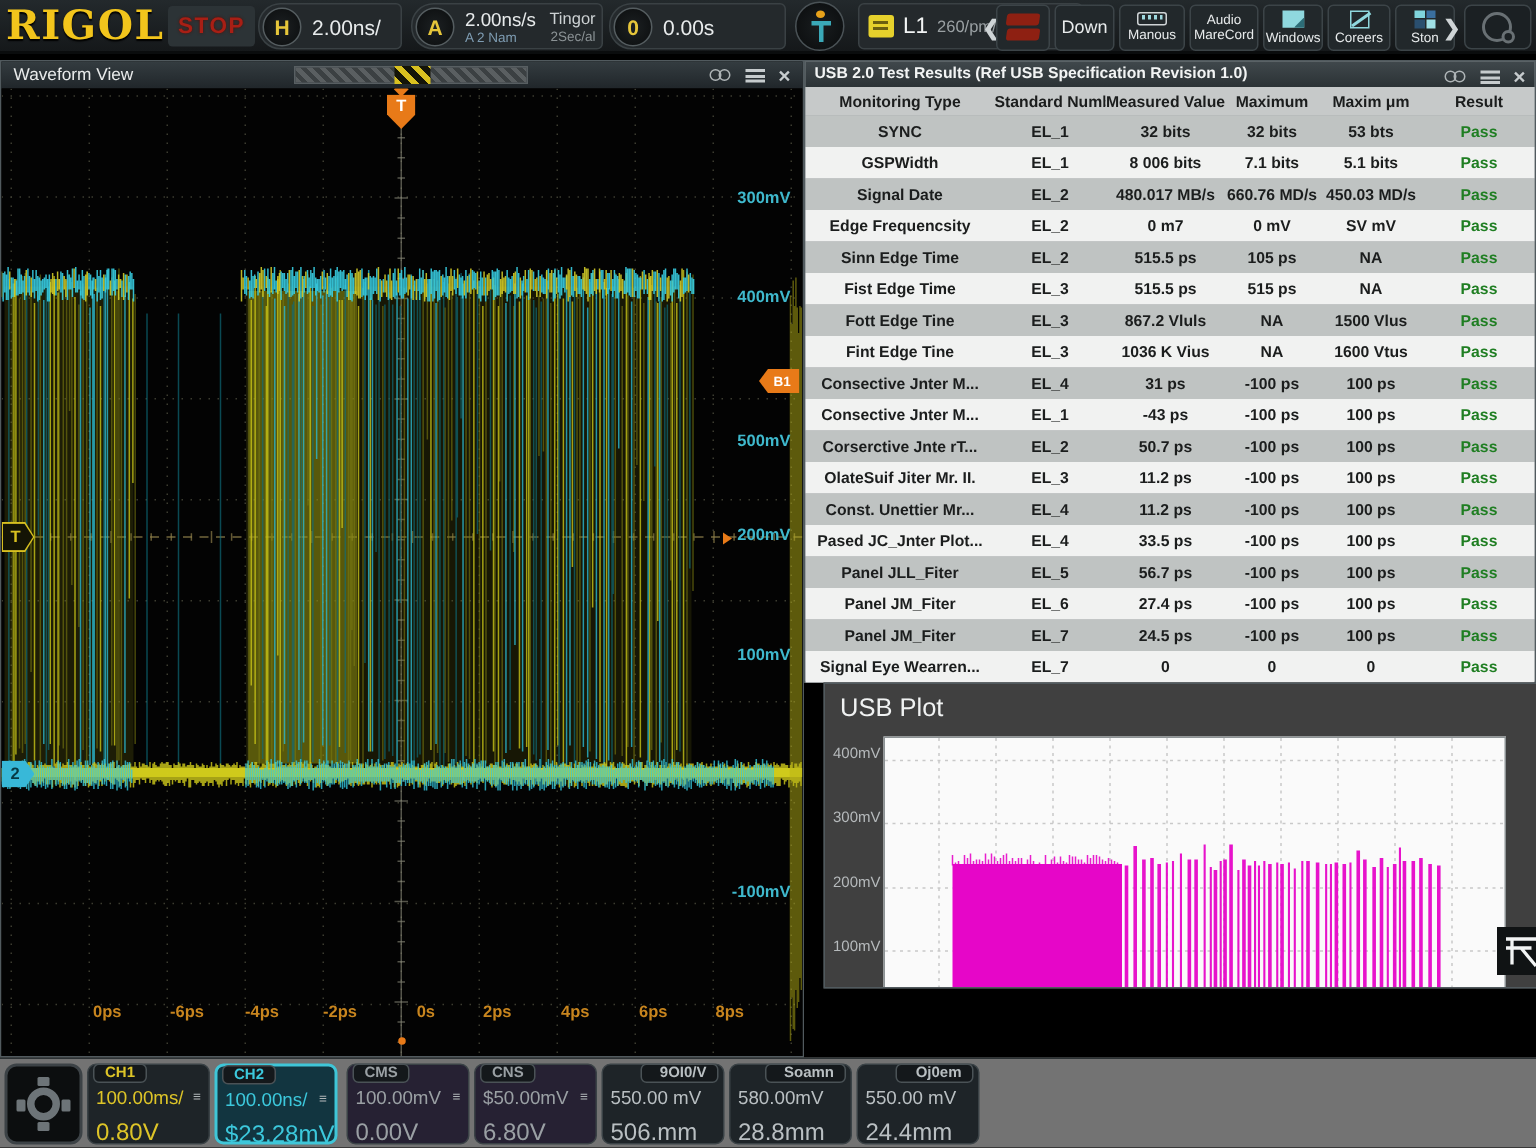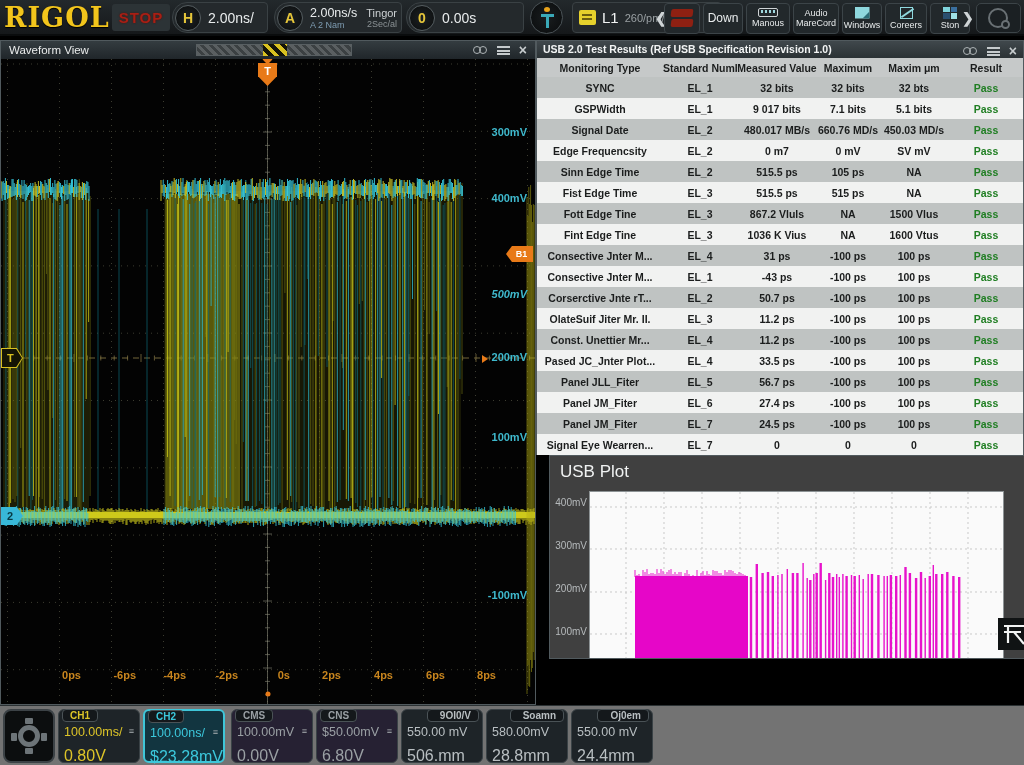--- a/index.html
+++ b/index.html
@@ -275,21 +275,21 @@
         <div class="x-lab" style="left: 215px;">-2ps</div>
         <div class="x-lab" style="left: 267px;">0s</div>
         <div class="x-lab" style="left: 318px;">2ps</div>
         <div class="x-lab" style="left: 370px;">4ps</div>
         <div class="x-lab" style="left: 422px;">6ps</div>
         <div class="x-lab" style="left: 473px;">8ps</div>
       </div>
     <div id="y-labels">
         <div class="y-lab" style="top: 67px;">300mV</div>
         <div class="y-lab" style="top: 133px;">400mV</div>
-        <div class="y-lab" style="top: 229px; font-style: italic;">500mV</div>
+        <div class="y-lab" style="top: 229px;">500mV</div>
         <div class="y-lab" style="top: 292px;">200mV</div>
         <div class="y-lab" style="top: 372px;">100mV</div>
         <div class="y-lab" style="top: 530px;">-100mV</div>
       </div>
   </div>
 </div>
 
 <div id="table-panel">
   <div id="table-title">
     <span>USB 2.0 Test Results (Ref USB Specification Revision 1.0)</span>
@@ -310,27 +310,27 @@
         <div class="tcell">Maximum</div>
         <div class="tcell">Maxim μm</div>
         <div class="tcell">Result</div>
       </div>
     <div id="usb-table-body">
         <div class="trow odd">
           <div class="tcell">SYNC</div>
           <div class="tcell">EL_1</div>
           <div class="tcell">32 bits</div>
           <div class="tcell">32 bits</div>
-          <div class="tcell">32 bts</div>
+          <div class="tcell">53 bts</div>
           <div class="tcell pass">Pass</div>
         </div>
         <div class="trow even">
           <div class="tcell">GSPWidth</div>
           <div class="tcell">EL_1</div>
-          <div class="tcell">9 017 bits</div>
+          <div class="tcell">8 006 bits</div>
           <div class="tcell">7.1 bits</div>
           <div class="tcell">5.1 bits</div>
           <div class="tcell pass">Pass</div>
         </div>
         <div class="trow odd">
           <div class="tcell">Signal Date</div>
           <div class="tcell">EL_2</div>
           <div class="tcell">480.017 MB/s</div>
           <div class="tcell">660.76 MD/s</div>
           <div class="tcell">450.03 MD/s</div>

